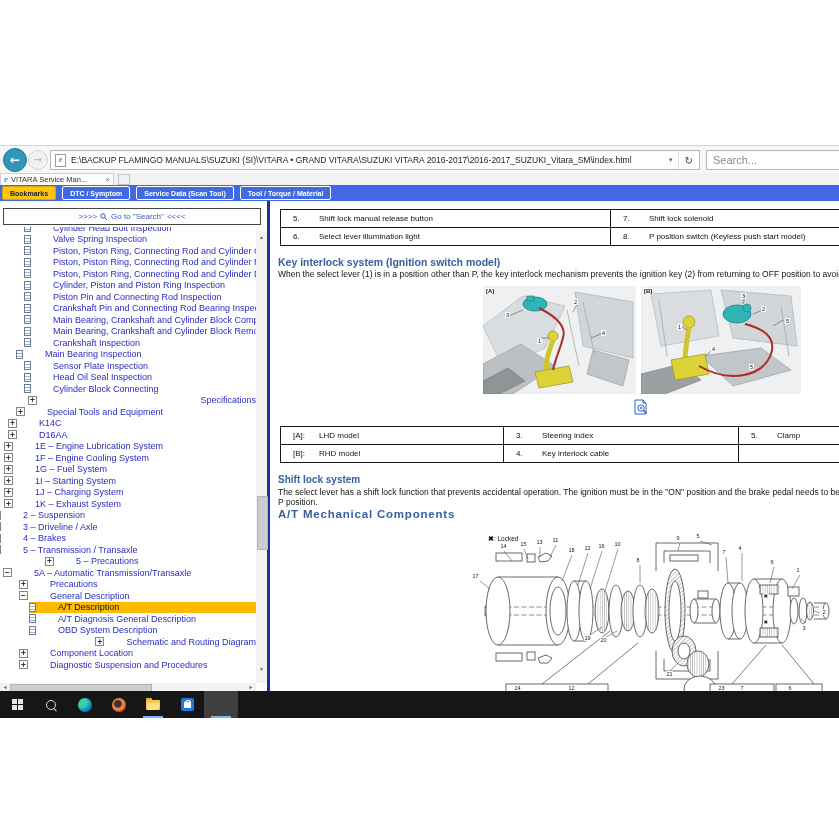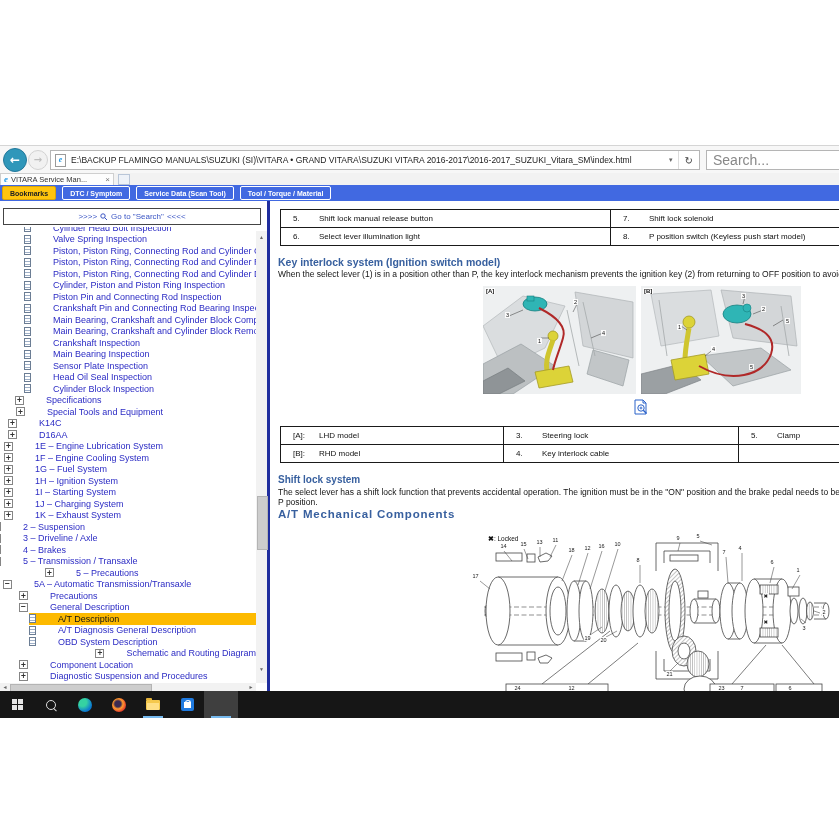--- a/index.html
+++ b/index.html
@@ -11,21 +11,21 @@
   .chrome{position:absolute;left:0;top:0;width:839px;height:27px;background:#f7f7f7;border-bottom:1px solid #e3e3e3;}
   .navbtn{position:absolute;border-radius:50%;display:flex;align-items:center;justify-content:center;cursor:pointer;}
   .back{left:3px;top:2px;width:22px;height:22px;background:#2f97ba;border:1px solid #23789b;color:#fff;font:700 12px/1 "DejaVu Sans",sans-serif;}
   .fwd{left:28px;top:4px;width:18px;height:18px;background:#f1f1f1;border:1px solid #d2d2d2;color:#bdbdbd;font:700 10px/1 "DejaVu Sans",sans-serif;}
   .addressbar{position:absolute;left:50px;top:4px;width:648px;height:18px;background:#fff;border:1px solid #b5b5b5;display:flex;align-items:center;overflow:hidden;}
   .pageico{flex:0 0 auto;width:9px;height:11px;border:1px solid #9a9a9a;background:#fff;margin:0 5px 0 4px;color:#2e9ce4;font:italic 700 8px/10px "Liberation Serif",serif;text-align:center;}
   .url{flex:1 1 auto;font-size:8.5px;color:#1c1c1c;white-space:nowrap;overflow:hidden;}
   .ab-right{flex:0 0 auto;display:flex;align-items:center;height:100%;}
   .caret{font-size:7px;color:#666;padding:0 5px;}
   .refresh{font-size:10px;color:#444;padding:0 6px;border-left:1px solid #ddd;height:100%;display:flex;align-items:center;cursor:pointer;}
-  .searchbox{position:absolute;left:706px;top:4px;width:126px;height:18px;background:#fff;border:1px solid #b5b5b5;display:flex;align-items:center;padding-left:6px;font-size:14px;color:#888;}
+  .searchbox{position:absolute;left:706px;top:4px;width:126px;height:18px;background:#fff;border:1px solid #b5b5b5;display:flex;align-items:center;padding-left:6px;font-size:11px;color:#888;}
 
   
   .tabrow{position:absolute;left:0;top:27px;width:839px;height:12px;background:#f2f2f2;display:flex;align-items:stretch;}
   .tab{width:106px;background:#fdfdfd;border:1px solid #cfcfcf;border-bottom:none;display:flex;align-items:center;padding:0 3px;cursor:pointer;}
   .fav{color:#2e9ce4;font:italic 700 9px/1 "Liberation Serif",serif;margin-right:3px;}
   .tab-title{flex:1;font-size:7.5px;color:#333;white-space:nowrap;overflow:hidden;}
   .tab-close{color:#777;font-size:8px;margin-left:3px;cursor:pointer;}
   .newtab{width:10px;height:9px;margin:1px 0 0 4px;background:#eef2f8;border:1px solid #b9c6d8;align-self:center;cursor:pointer;}
 
   
@@ -203,37 +203,37 @@
               <span>Main Bearing, Crankshaft and Cylinder Block Components</span>
             </div>
               <div class="trow" style="margin-left: 24px;">
               <span class="tree-icon ic-doc"></span>
               <span>Main Bearing, Crankshaft and Cylinder Block Removal and Installation</span>
             </div>
               <div class="trow" style="margin-left: 24px;">
               <span class="tree-icon ic-doc"></span>
               <span>Crankshaft Inspection</span>
             </div>
-              <div class="trow" style="margin-left: 24px;">
+              <div class="trow" style="margin-left: 16px;">
               <span class="tree-icon ic-doc"></span>
               <span>Main Bearing Inspection</span>
             </div>
               <div class="trow" style="margin-left: 24px;">
               <span class="tree-icon ic-doc"></span>
               <span>Sensor Plate Inspection</span>
             </div>
               <div class="trow" style="margin-left: 24px;">
               <span class="tree-icon ic-doc"></span>
               <span>Head Oil Seal Inspection</span>
             </div>
               <div class="trow" style="margin-left: 24px;">
               <span class="tree-icon ic-doc"></span>
-              <span>Cylinder Block Inspection</span>
-            </div>
-              <div class="trow" style="margin-left: 15px;">
+              <span>Cylinder Block Connecting</span>
+            </div>
+              <div class="trow" style="margin-left: 28px; justify-content: space-between;">
               <span class="tree-icon ic-plus"></span>
               <span>Specifications</span>
             </div>
               <div class="trow" style="margin-left: 16px;">
               <span class="tree-icon ic-plus"></span>
               <span>Special Tools and Equipment</span>
             </div>
               <div class="trow" style="margin-left: 8px;">
               <span class="tree-icon ic-plus"></span>
               <span>K14C</span>
@@ -246,24 +246,20 @@
               <span class="tree-icon ic-plus"></span>
               <span>1E – Engine Lubrication System</span>
             </div>
               <div class="trow" style="margin-left: 4px;">
               <span class="tree-icon ic-plus"></span>
               <span>1F – Engine Cooling System</span>
             </div>
               <div class="trow" style="margin-left: 4px;">
               <span class="tree-icon ic-plus"></span>
               <span>1G – Fuel System</span>
-            </div>
-              <div class="trow" style="margin-left: 4px;">
-              <span class="tree-icon ic-plus"></span>
-              <span>1H – Ignition System</span>
             </div>
               <div class="trow" style="margin-left: 4px;">
               <span class="tree-icon ic-plus"></span>
               <span>1I – Starting System</span>
             </div>
               <div class="trow" style="margin-left: 4px;">
               <span class="tree-icon ic-plus"></span>
               <span>1J – Charging System</span>
             </div>
               <div class="trow" style="margin-left: 4px;">
@@ -436,21 +432,21 @@
 
         <div class="dtable t2">
 
         <div class="drow">
             <div class="dcell c1">
                 <span class="num">[A]:</span>
                 <span>LHD model</span>
               </div>
             <div class="dcell c2">
                 <span class="num">3.</span>
-                <span>Steering lock</span>
+                <span>Steering index</span>
               </div>
             <div class="dcell c3">
                 <span class="num">5.</span>
                 <span>Clamp</span>
               </div>
           </div>
             <div class="drow">
             <div class="dcell c1">
                 <span class="num">[B]:</span>
                 <span>RHD model</span>

